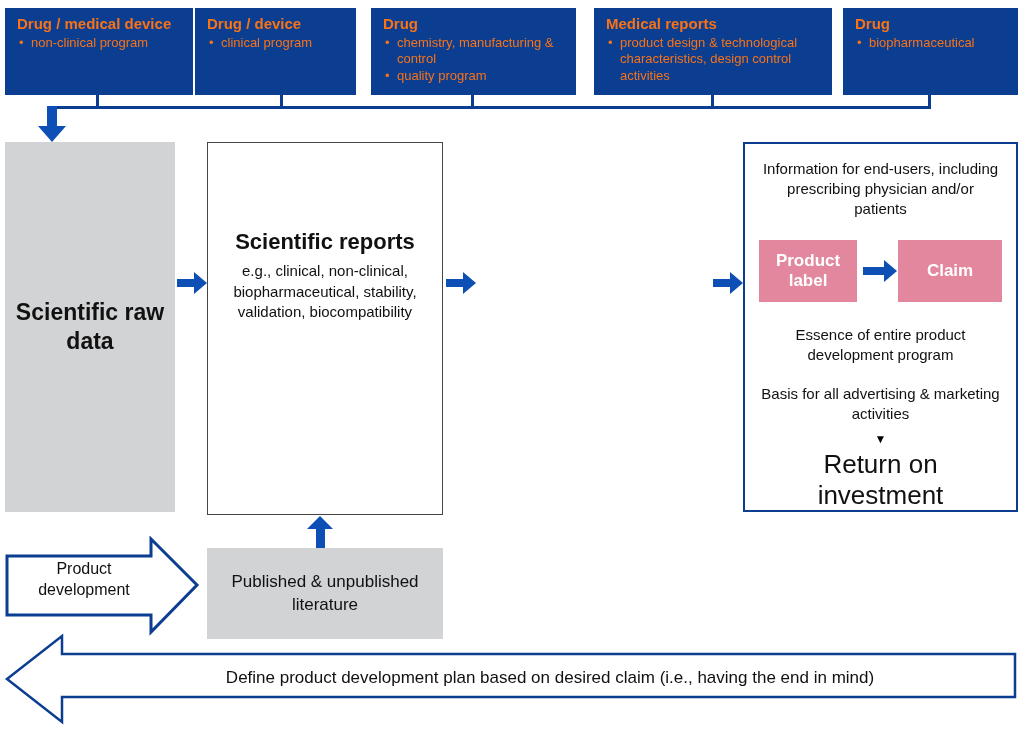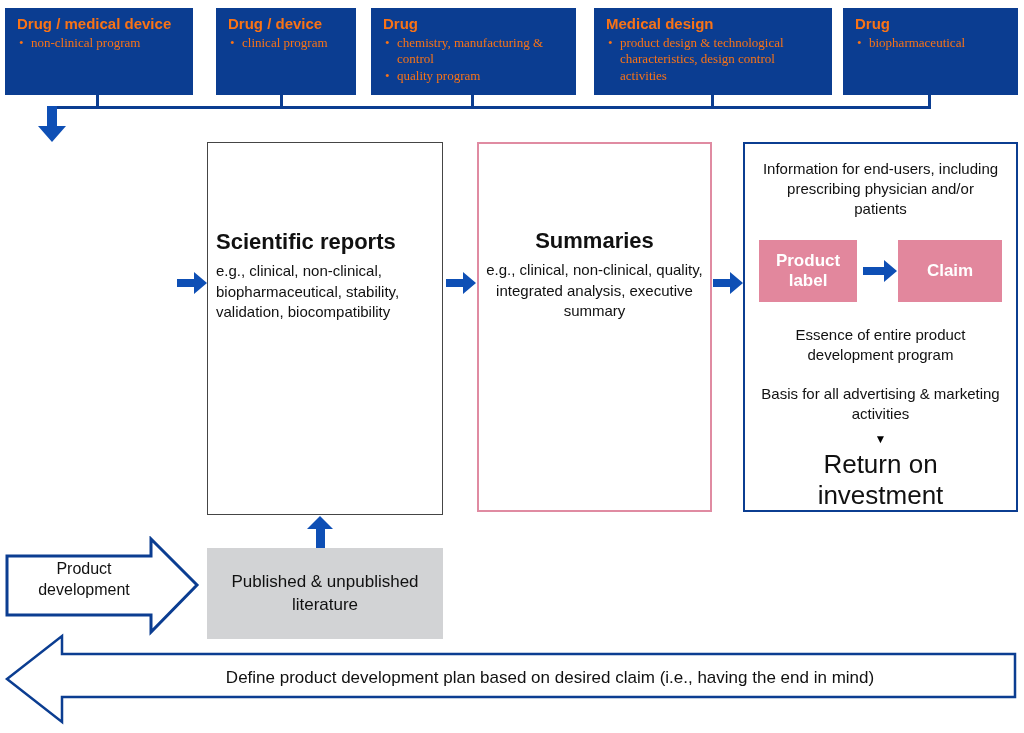--- a/index.html
+++ b/index.html
@@ -11,42 +11,42 @@
     --ink:#111111;
   }
   *{margin:0;padding:0;box-sizing:border-box;}
   html,body{background:#ffffff;}
   body{font-family:"Liberation Sans", sans-serif;color:var(--ink);}
   .stage{position:relative;width:1024px;height:733px;background:#ffffff;overflow:hidden;}
 
   
   .topbox{position:absolute;top:8px;height:87px;background:var(--dark-blue);color:#f97316;padding:7px 10px 6px 12px;}
   .topbox .t{font-size:15px;font-weight:bold;line-height:1.25;}
-  .topbox ul{list-style:none;margin-top:1px;font-family:Liberation Serif, serif;}
+  .topbox ul{list-style:none;margin-top:1px;}
   .topbox li{font-size:13px;line-height:1.28;padding-left:14px;position:relative;}
   .topbox li::before{content:"•";position:absolute;left:2px;top:0;}
   .tb1{left:5px;width:188px;}
-  .tb2{left:216px;width:140px;}
+  .tb2{left:195px;width:161px;}
   .tb3{left:371px;width:205px;}
   .tb4{left:594px;width:238px;}
   .tb5{left:843px;width:175px;}
 
   
   .hline{position:absolute;left:50px;top:106px;width:881px;height:3px;background:var(--dark-blue);}
   .stub{position:absolute;top:95px;width:3px;height:13px;background:var(--dark-blue);}
   .down-arrow-shaft{position:absolute;left:47px;top:106px;width:10px;height:21px;background:var(--arrow-blue);}
   .down-arrow-head{position:absolute;left:38px;top:126px;width:0;height:0;
     border-left:14px solid transparent;border-right:14px solid transparent;border-top:16px solid var(--arrow-blue);}
 
   
   .rawbox{position:absolute;left:5px;top:142px;width:170px;height:370px;background:var(--gray);
     display:flex;align-items:center;justify-content:center;text-align:center;}
   .rawbox .t{font-size:23px;font-weight:bold;line-height:1.25;}
   .reportsbox{position:absolute;left:207px;top:142px;width:236px;height:373px;background:#ffffff;
-    border:1px solid #454545;padding:86px 8px 0 8px;}
+    border:1px solid #454545;text-align:center;padding:86px 8px 0 8px;}
   .sumbox{position:absolute;left:477px;top:142px;width:235px;height:370px;background:#ffffff;
     border:2px solid var(--pink-border);text-align:center;padding:84px 6px 0 6px;}
   .boxtitle{font-size:22px;font-weight:bold;line-height:1.2;}
   .boxbody{font-size:15px;line-height:1.35;margin-top:6px;}
 
   
   .flow-arrow{position:absolute;width:30px;height:22px;}
 
   
   .endpanel{position:absolute;left:743px;top:142px;width:275px;height:370px;background:#ffffff;
@@ -93,59 +93,58 @@
     </ul>
   </div>
   <div class="topbox tb3">
     <div class="t">Drug</div>
     <ul>
       <li>chemistry, manufacturing &amp; control</li>
       <li>quality program</li>
     </ul>
   </div>
   <div class="topbox tb4">
-    <div class="t">Medical design</div>
+    <div class="t">Medical reports</div>
     <ul>
       <li>product design &amp; technological characteristics, design control activities</li>
     </ul>
   </div>
   <div class="topbox tb5">
     <div class="t">Drug</div>
     <ul>
       <li>biopharmaceutical</li>
     </ul>
   </div>
 
   <div class="stub" style="left:96px;"></div>
   <div class="stub" style="left:280px;"></div>
   <div class="stub" style="left:471px;"></div>
   <div class="stub" style="left:711px;"></div>
   <div class="stub" style="left:928px;"></div>
   <div class="hline"></div>
   <div class="down-arrow-shaft"></div>
   <div class="down-arrow-head"></div>
 
+  <div class="rawbox">
+    <div class="t">Scientific raw data</div>
+  </div>
 
   <svg class="flow-arrow" style="left:177px;top:272px;" viewBox="0 0 30 22">
     <path d="M0 7 h17 v-7 l13 11 -13 11 v-7 H0 z" fill="#0e4fb5"></path>
   </svg>
 
   <div class="reportsbox">
     <div class="boxtitle">Scientific reports</div>
     <div class="boxbody">e.g., clinical, non-clinical, biopharmaceutical, stability, validation, biocompatibility</div>
   </div>
 
   <svg class="flow-arrow" style="left:446px;top:272px;" viewBox="0 0 30 22">
     <path d="M0 7 h17 v-7 l13 11 -13 11 v-7 H0 z" fill="#0e4fb5"></path>
   </svg>
 
-  <div class="sumbox">
-    <div class="boxtitle">Summaries</div>
-    <div class="boxbody">e.g., clinical, non-clinical, quality, integrated analysis, executive summary</div>
-  </div>
 
   <svg class="flow-arrow" style="left:713px;top:272px;" viewBox="0 0 30 22">
     <path d="M0 7 h17 v-7 l13 11 -13 11 v-7 H0 z" fill="#0e4fb5"></path>
   </svg>
 
   <div class="endpanel">
     <div class="info">Information for end-users, including prescribing physician and/or patients</div>
     <div class="labelrow">
       <div class="pinkbox pb1">Product label</div>
       <svg class="flow-arrow-mid" viewBox="0 0 41 22">

